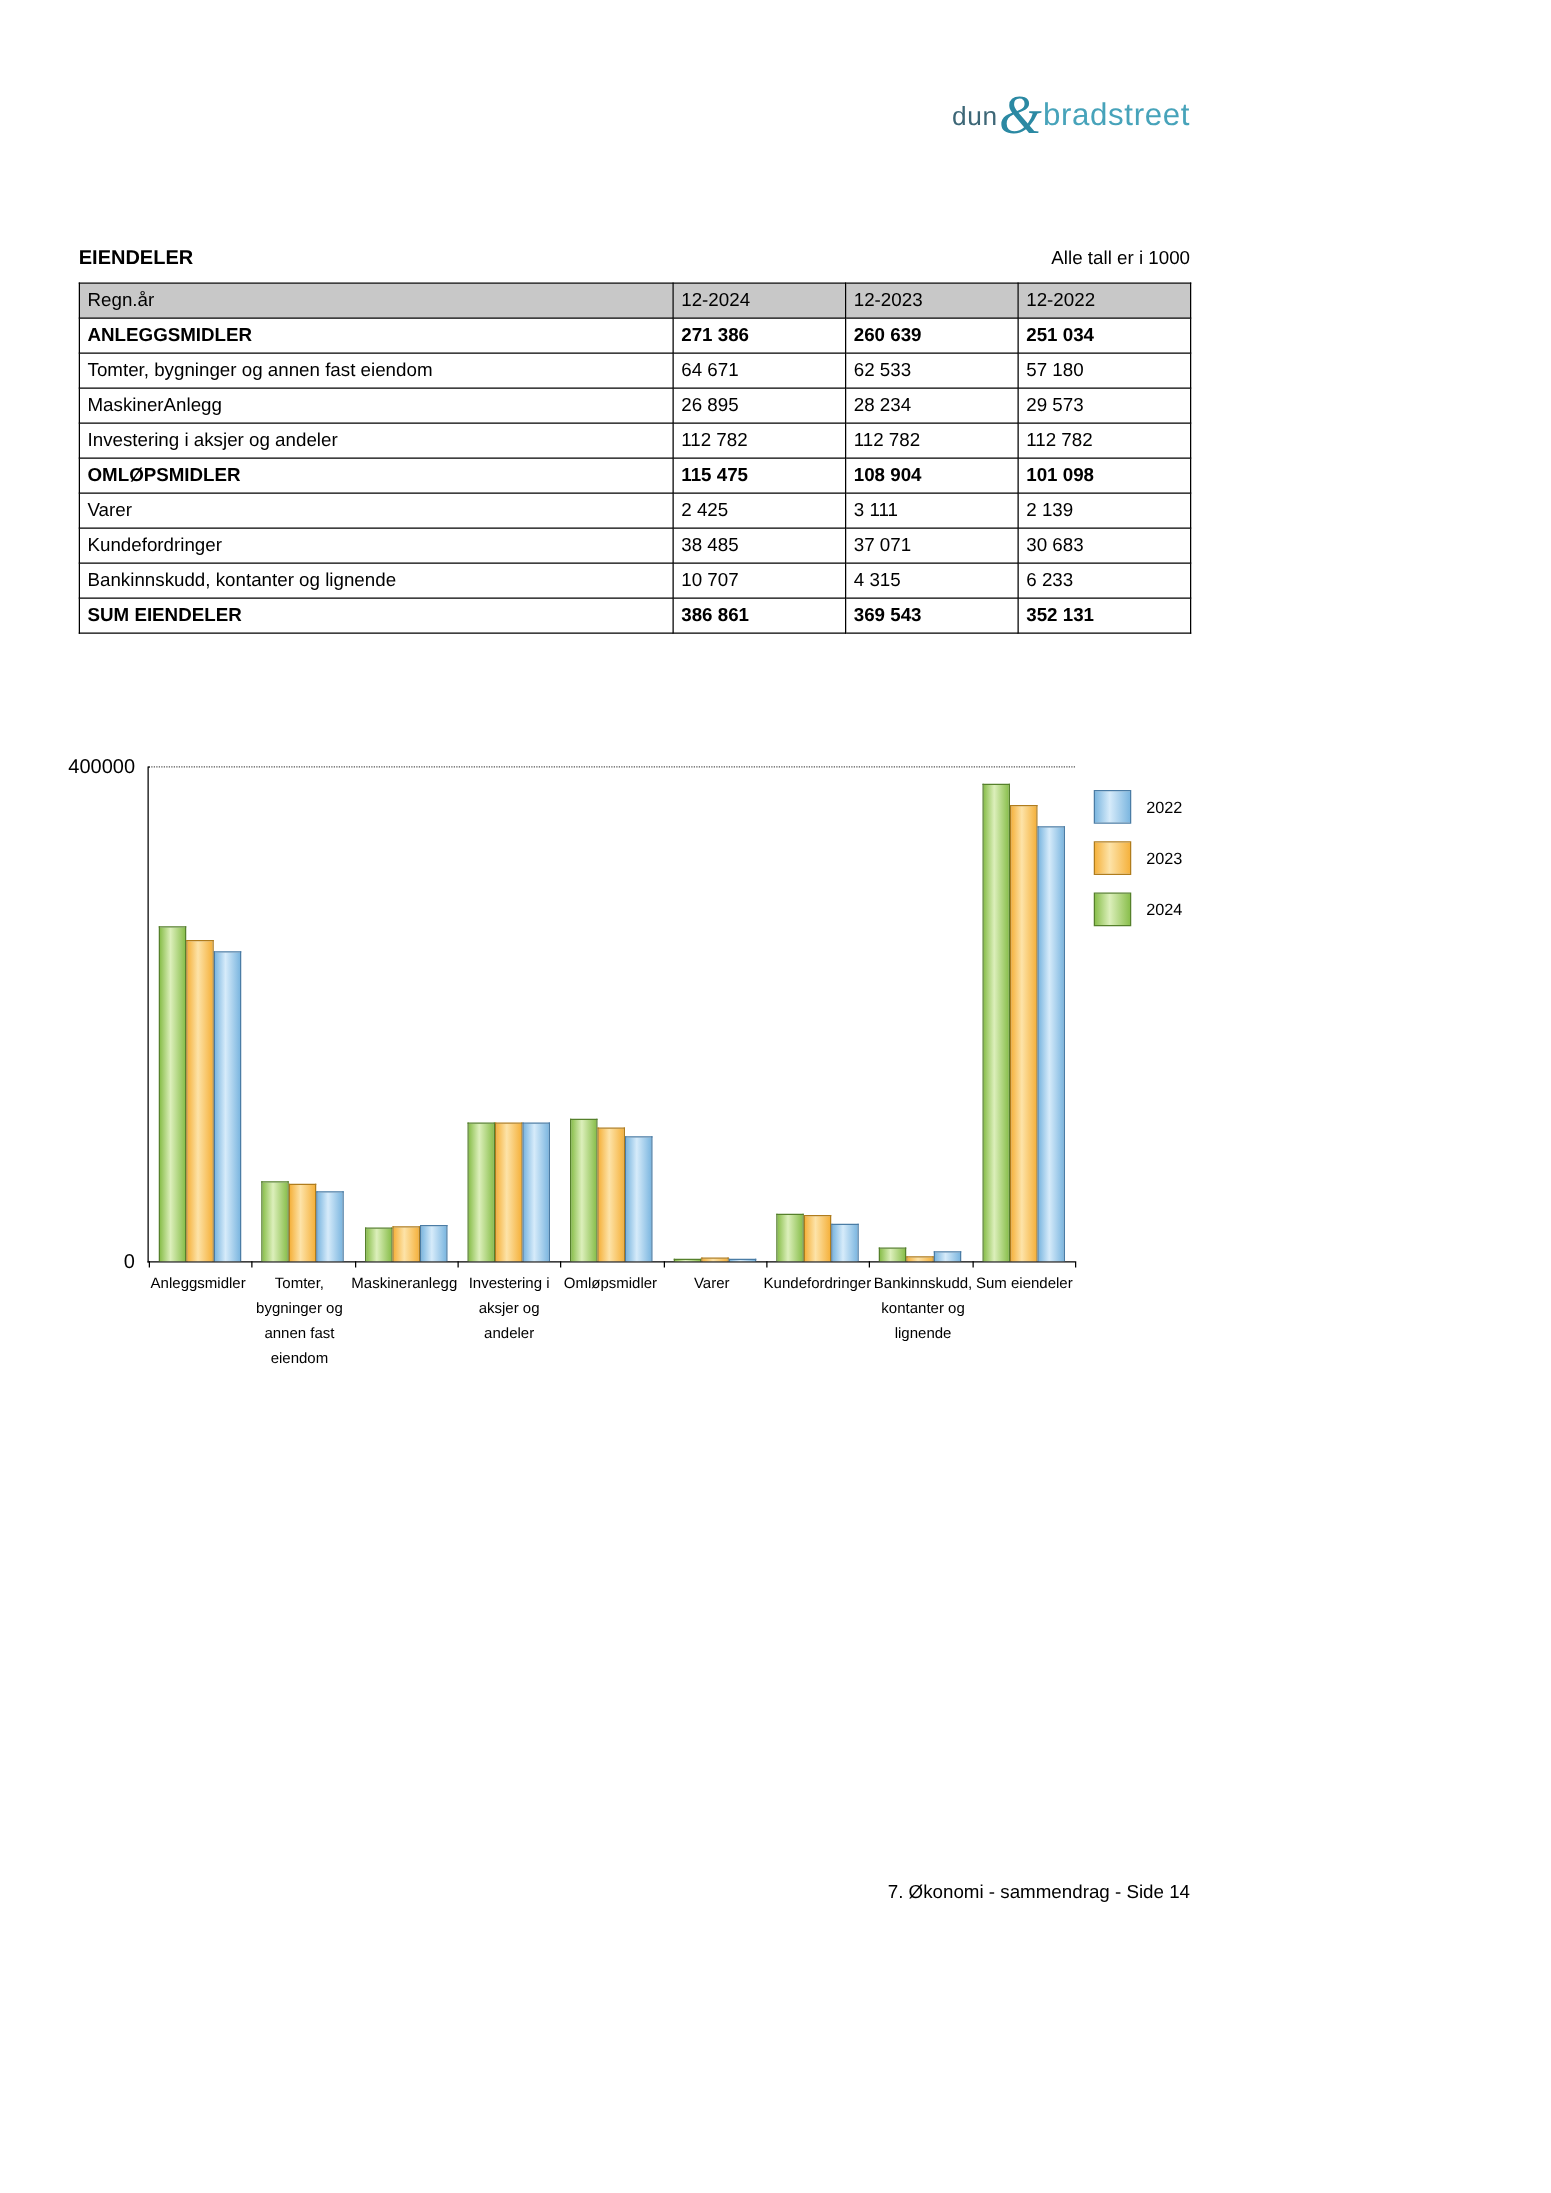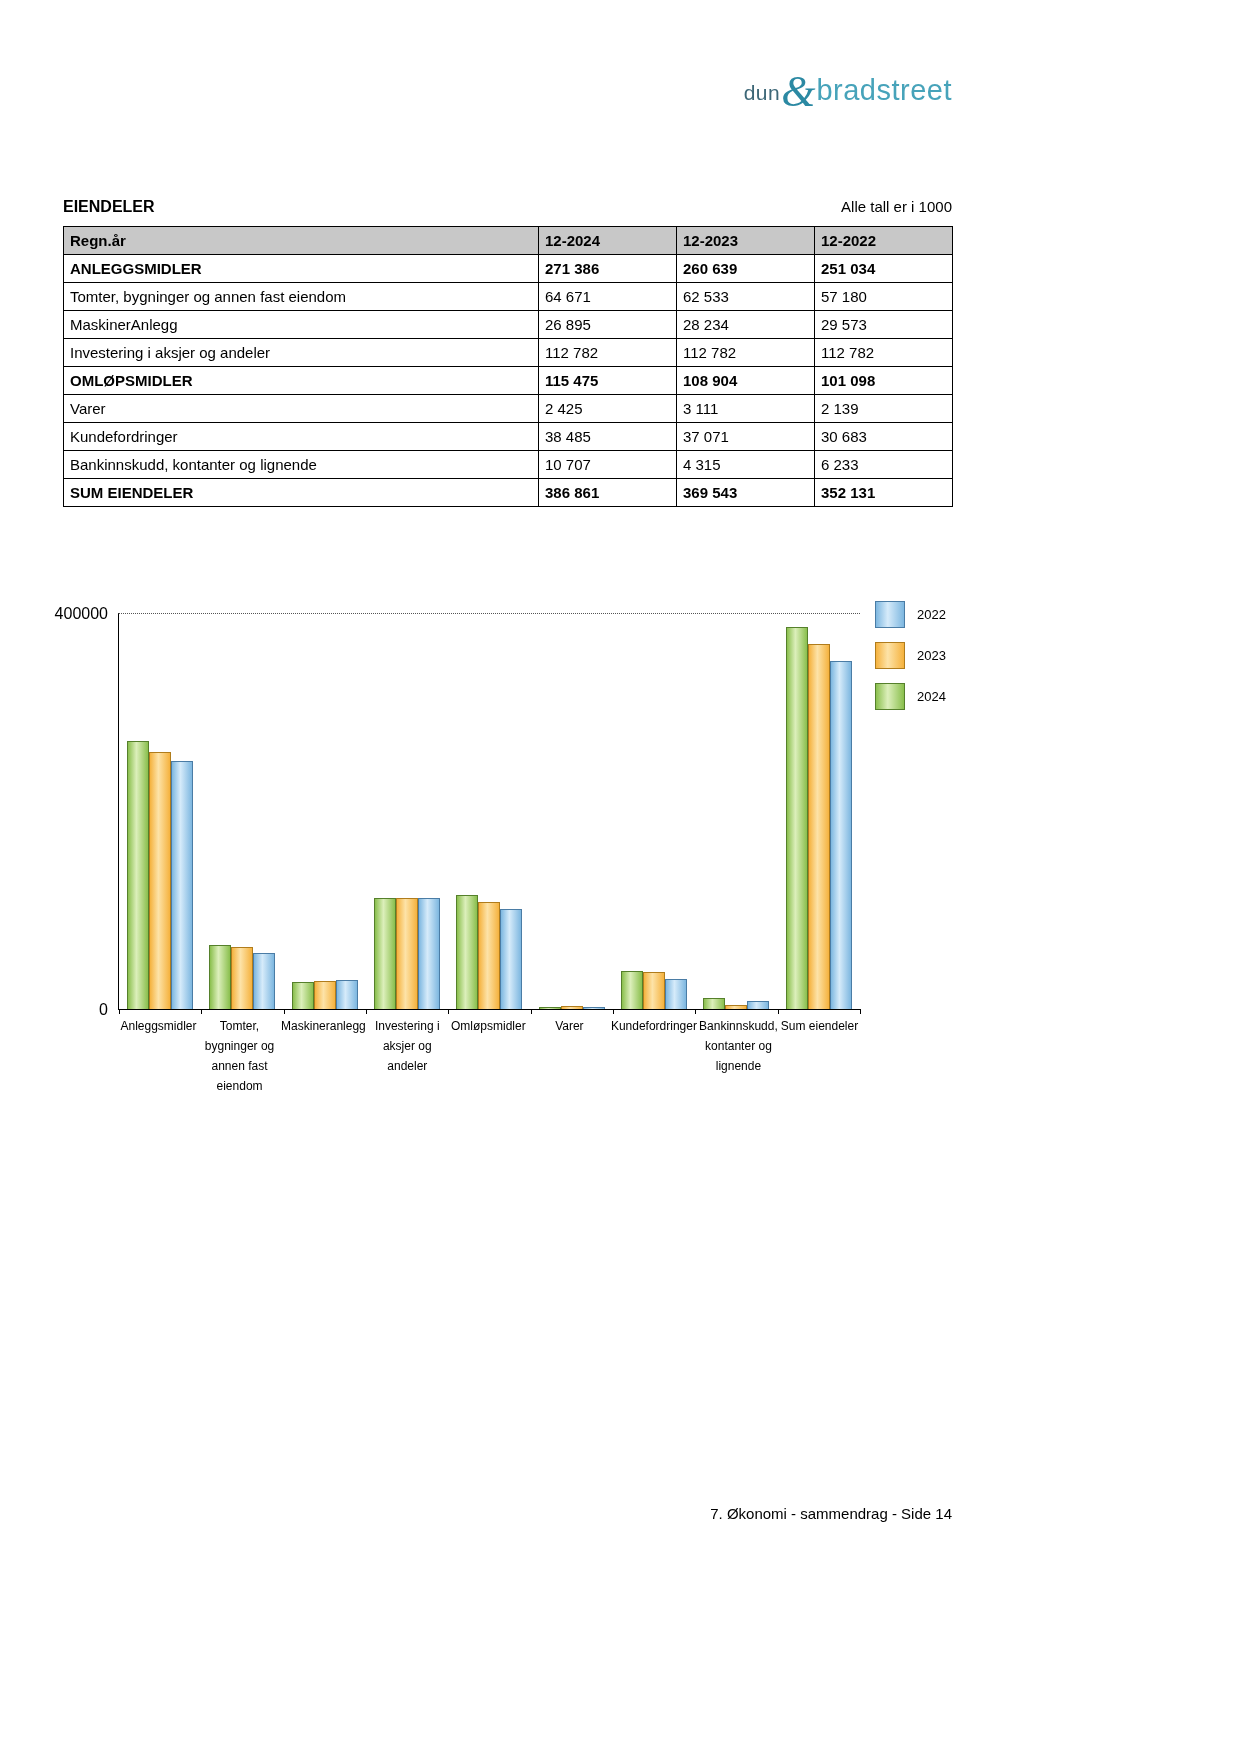--- a/index.html
+++ b/index.html
@@ -4,52 +4,52 @@
 <style>
   * { margin:0; padding:0; box-sizing:border-box; }
   html,body { background:#ffffff; }
   body { font-family:"Liberation Sans", sans-serif; color:#000; }
   .page { position:relative; width:1241px; height:1754px; background:#fff; margin:0 auto; overflow:hidden; }
 
   
   .logo { position:absolute; top:66px; left:63px; width:889px; text-align:right; white-space:nowrap; }
   .logo .dun  { font-size:21px; color:#3d6777; letter-spacing:.5px; }
   .logo .amp  { font-size:44px; color:#2b89a3; font-family:"Liberation Serif", serif; font-style:italic; margin:0 1px; vertical-align:-6px; }
-  .logo .brad { font-size:29px; color:#47a3ba; letter-spacing:.5px; }
+  .logo .brad { font-size:25px; color:#47a3ba; letter-spacing:.5px; }
 
   
   .title-row { position:absolute; top:198px; left:63px; width:889px; display:flex; justify-content:space-between; align-items:baseline; }
   .title-row .title { font-size:16px; font-weight:bold; }
   .title-row .note  { font-size:15px; }
 
   
   table.assets { position:absolute; top:226px; left:63px; width:889px; border-collapse:collapse; font-size:15px; table-layout:fixed; }
   table.assets th, table.assets td { border:1px solid #000; height:28px; padding:0 6px; overflow:hidden; }
-  table.assets th { background:#c8c8c8; font-weight:bold; }
+  table.assets th { background:#c8c8c8; font-weight:normal; }
   th.lab, td.lab { text-align:left; }
   th.num, td.num { text-align:left; }
   tr.bold td { font-weight:bold; }
 
   
   .plot { position:absolute; top:613px; left:118px; width:742px; height:397px;
           border-left:1px solid #000; border-bottom:1px solid #000; border-top:1px dotted #555; }
   .groups { display:flex; height:100%; align-items:flex-end; }
   .group  { flex:1; display:flex; justify-content:center; align-items:flex-end; height:100%; }
   .bar { width:22px; }
   .y2024 { background:linear-gradient(90deg,#8abf4d,#dcefbb 42%,#8abf4d); border:1px solid #55802b; border-bottom:none; }
   .y2023 { background:linear-gradient(90deg,#f5b23e,#fde3a8 42%,#f5b23e); border:1px solid #b07c1c; border-bottom:none; }
   .y2022 { background:linear-gradient(90deg,#7db7e0,#d6ebfa 42%,#7db7e0); border:1px solid #4a7ca5; border-bottom:none; }
   .tick { position:absolute; bottom:-5px; width:1px; height:5px; background:#000; }
   .ytick { position:absolute; font-size:16px; text-align:right; width:62px; left:46px; }
   .ytick.top    { top:605px; }
   .ytick.bottom { top:1001px; }
   .xlabels { position:absolute; top:1016px; left:118px; width:742px; display:flex; }
   .xlabel  { flex:1; text-align:center; font-size:12px; line-height:20px; padding:0 1px; }
 
-  .legend { position:absolute; top:601px; left:875px; }
+  .legend { position:absolute; top:632px; left:875px; }
   .legend-item { display:flex; align-items:center; margin-bottom:14px; }
   .swatch { display:inline-block; width:30px; height:27px; margin-right:12px; }
   .swatch.y2024 { border-bottom:1px solid #55802b; }
   .swatch.y2023 { border-bottom:1px solid #b07c1c; }
   .swatch.y2022 { border-bottom:1px solid #4a7ca5; }
   .legend-label { font-size:13px; }
 
   .footer { position:absolute; top:1505px; left:63px; width:889px; text-align:right; font-size:15px; }
 </style>
 </head>

